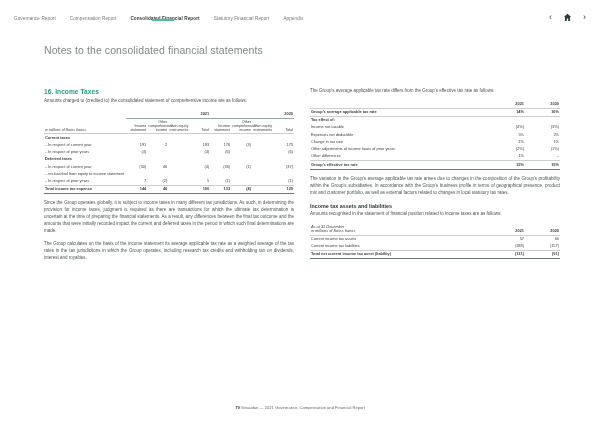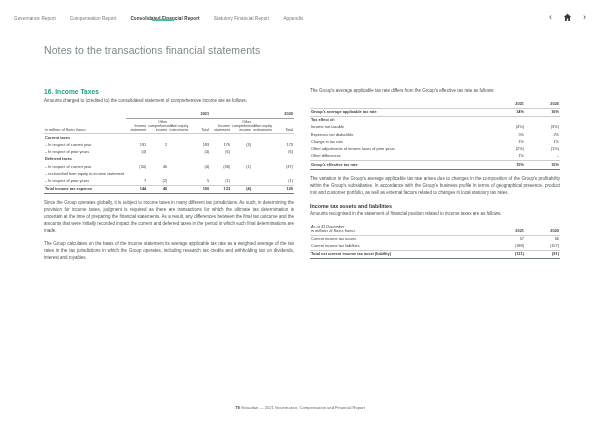--- a/index.html
+++ b/index.html
@@ -185,21 +185,21 @@
       <span class="nav-arrow">‹</span>
       <span class="nav-home">
         <svg width="9" height="9" viewBox="0 0 16 16" aria-hidden="true">
             <path d="M8 1.5 1.5 7h2v7h3.2V9.8h2.6V14h3.2V7h2L8 1.5z" fill="#2f3b35"></path>
           </svg>
       </span>
       <span class="nav-arrow">›</span>
     </div>
   </div>
 
-  <div class="page-title">Notes to the transactions financial statements</div>
+  <div class="page-title">Notes to the consolidated financial statements</div>
 
   <div class="col-left">
     <h2 class="section">16.  Income Taxes</h2>
     <p class="body">Amounts charged to (credited to) the consolidated statement of comprehensive income are as follows:</p>
 
     <div class="tbl-wrap">
       <table>
         <colgroup>
           <col style="width:33%">
             <col style="width:8.4%">

